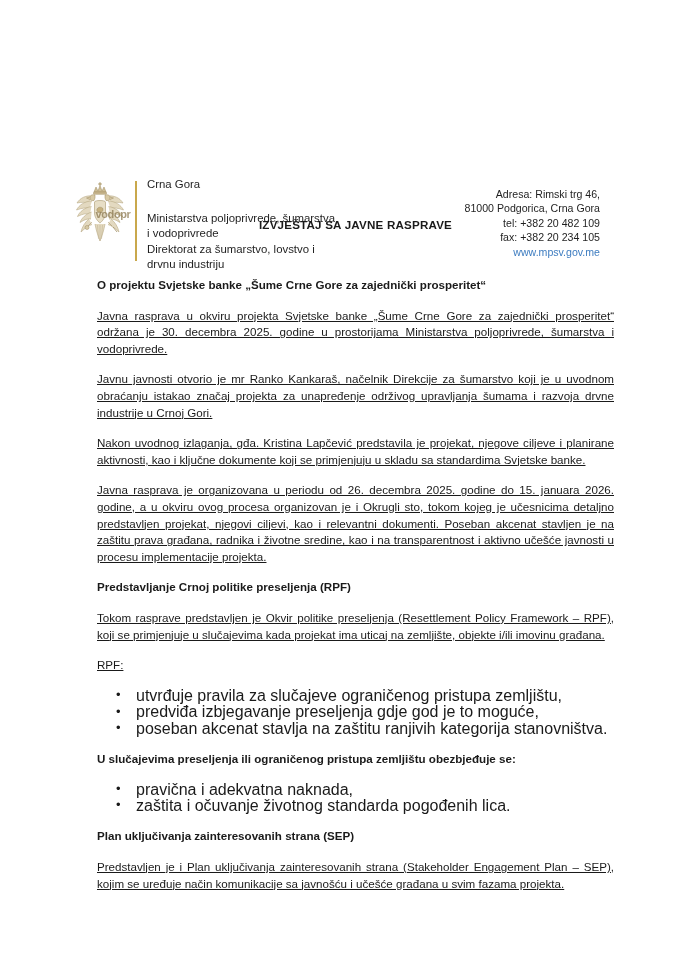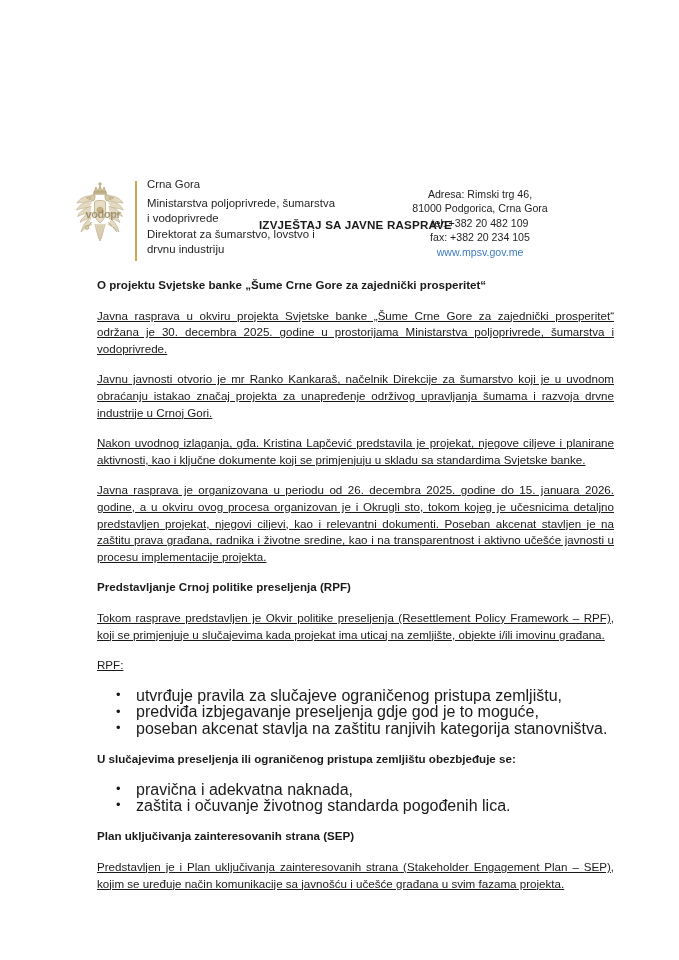--- a/index.html
+++ b/index.html
@@ -36,21 +36,21 @@
     position: absolute;
     left: 72px;
     top: 92px;
     width: 56px;
     height: 72px;
   }
   .emblem svg { display: block; width: 56px; height: 72px; }
 
   .emblem-watermark {
     position: absolute;
-    left: 72px;
+    left: 82px;
     top: 120px;
     width: 62px;
     text-align: center;
     font-family: "Liberation Sans", sans-serif;
     font-size: 11px;
     font-weight: bold;
     color: #8d7a52;
     opacity: .75;
     letter-spacing: -0.4px;
     white-space: nowrap;
@@ -69,28 +69,28 @@
   .org-block {
     position: absolute;
     left: 147px;
     top: 89px;
     width: 235px;
     font-size: 11.4px;
     line-height: 15.6px;
     color: #1f1f1f;
   }
   .org-block .org-line { white-space: nowrap; }
-  .org-block .org-line.first { margin-bottom: 3px; }
+  .org-block .org-line.first { margin-bottom: 18px; }
 
   .contact-block {
     position: absolute;
     right: 79px;
     top: 99px;
     width: 240px;
-    text-align: center;
+    text-align: right;
     font-size: 10.6px;
     line-height: 14.4px;
     color: #1f1f1f;
   }
   .contact-block .link {
     color: #3d7cc0;
     text-decoration: none;
   }
 
   

